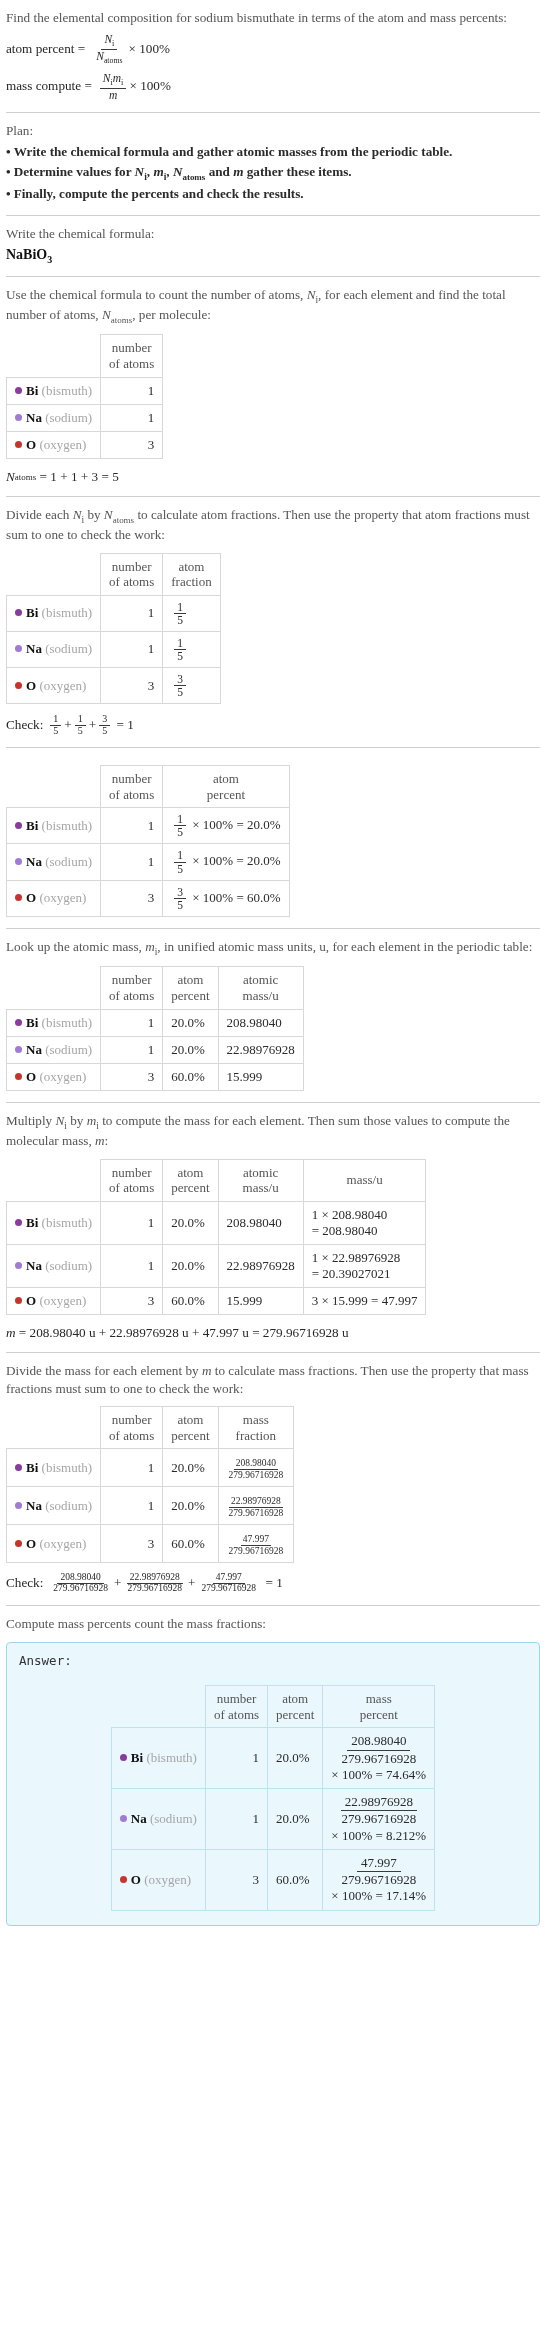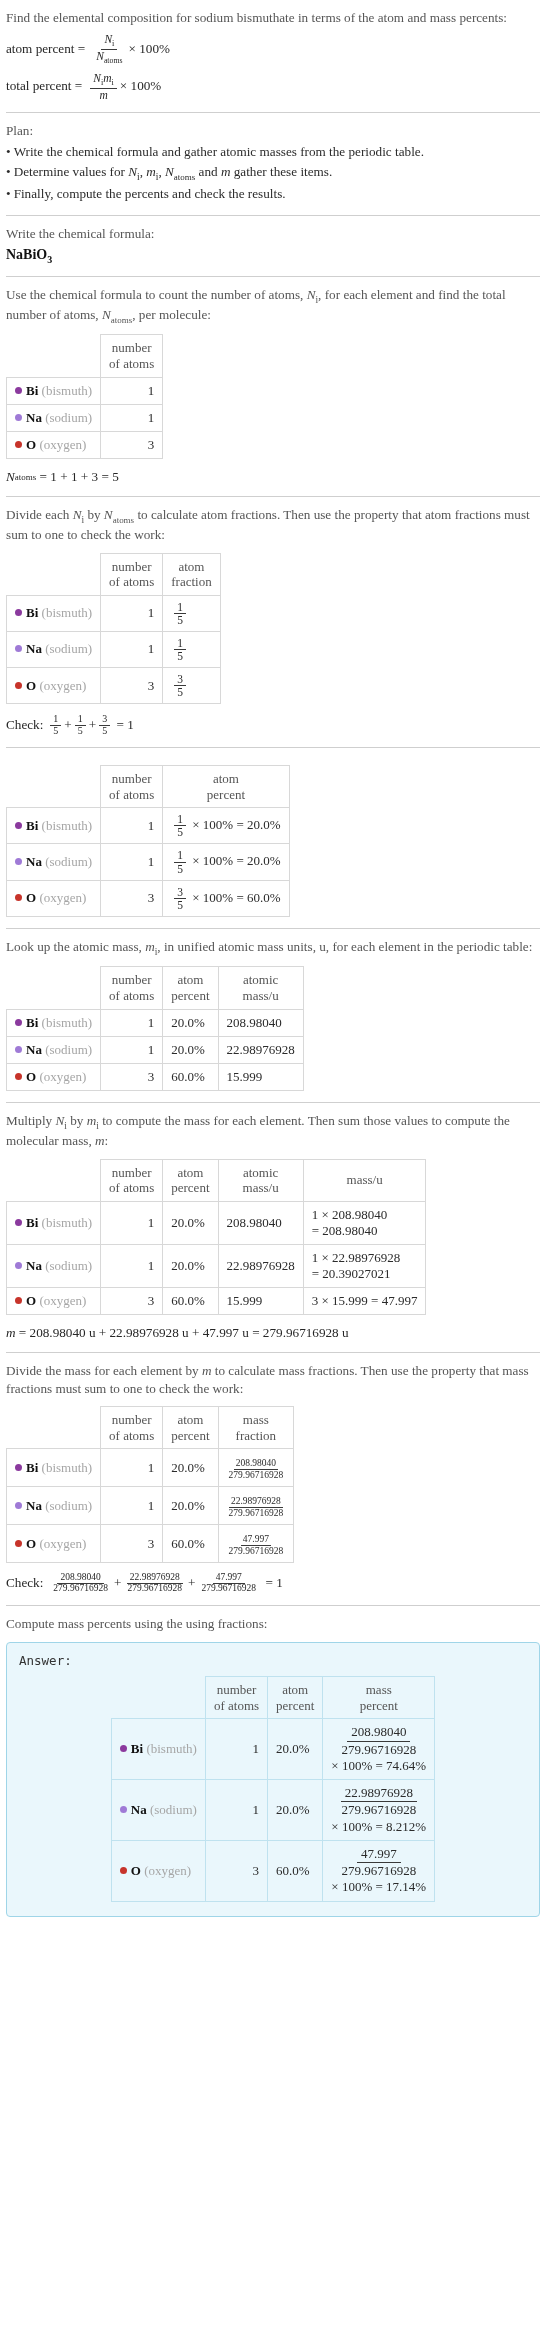--- a/index.html
+++ b/index.html
@@ -14,21 +14,21 @@
     color: #4a4a4a;
     -webkit-font-smoothing: antialiased;
   }
   .page { width: 546px; padding: 0 6px; }
 
   .section { padding: 9px 0 11px 0; }
   .hr { border: 0; border-top: 1px solid #cfcfcf; margin: 0; height: 0; }
 
   .prompt { color: #555; line-height: 1.38; }
   .bullets { margin: 2px 0 0 0; line-height: 1.5; }
-  .bullet { color: #2b2b2b; }
+  .bullet { color: #2b2b2b; font-weight: bold; }
   .bullet .b { margin-right: 3px; }
 
   .eqline { color: #262626; margin-top: 6px; display: flex; align-items: center; flex-wrap: wrap; }
   .eqlabel { margin-right: 5px; }
 
   
   .frac { display: inline-flex; flex-direction: column; align-items: center;
           vertical-align: middle; margin: 0 3px; line-height: 1.05; }
   .frac .num { padding: 0 3px; border-bottom: 1px solid #3a3a3a; }
   .frac .den { padding: 0 3px; }
@@ -69,21 +69,21 @@
 
   .answer-box {
     border: 1px solid #9fd5e8;
     background: #eaf7fc;
     border-radius: 4px;
     padding: 10px 12px 14px 12px;
     margin-top: 9px;
   }
   .answer-label {
     font-family: "DejaVu Sans Mono", "Liberation Mono", monospace;
-    font-size: 12.5px; color: #333; margin-bottom: 8px;
+    font-size: 12.5px; color: #333; margin-bottom: 17px;
   }
   .answer-box table.tbl td { border-color: #bfe2ef; }
   .answer-box table.tbl { margin: 0 auto; }
   .answer-box table.tbl td.blank { border-left: none; border-top: none; }
 
   .mpcell { text-align: center; line-height: 1.25; white-space: nowrap; }
   .mpcell .fracwrap { display: inline-flex; flex-direction: column; align-items: center; }
   .mpcell .fr-num { padding: 0 4px; border-bottom: 1px solid #3a3a3a; }
   .mpcell .fr-den { padding: 0 4px; }
   .mpcell .tail { display: block; text-align: left; }
@@ -104,21 +104,21 @@
     <div class="eqline">
       <span class="eqlabel">atom percent =</span>
       <span class="frac small">
         <span class="num"><i class="v">N</i><sub class="v">i</sub></span>
         <span class="den"><i class="v">N</i><sub class="sub-rm">atoms</sub></span>
       </span>
       <span>× 100%</span>
     </div>
 
     <div class="eqline">
-      <span class="eqlabel">total percent =</span>
+      <span class="eqlabel">mass compute =</span>
       <span class="frac small">
         <span class="num"><i class="v">N</i><sub class="v">i</sub><i class="v">m</i><sub class="v">i</sub></span>
         <span class="den"><i class="v">m</i></span>
       </span>
       <span>× 100%</span>
     </div>
   </div>
 
   <hr class="hr">
 
@@ -485,21 +485,21 @@
           <span class="den">279.96716928</span>
         </span>
       <span>&nbsp;</span>
         <span>= 1</span>
     </div>
   </div>
 
   <hr class="hr">
 
   <div class="section">
-    <div class="prompt">Compute mass percents using the using fractions:</div>
+    <div class="prompt">Compute mass percents count the mass fractions:</div>
 
     <div class="answer-box">
       <div class="answer-label">Answer:</div>
 
       <table class="tbl">
         <tbody>
             <tr>
           <td class="blank"></td>
           <td class="hdr">
             <div>number</div>

